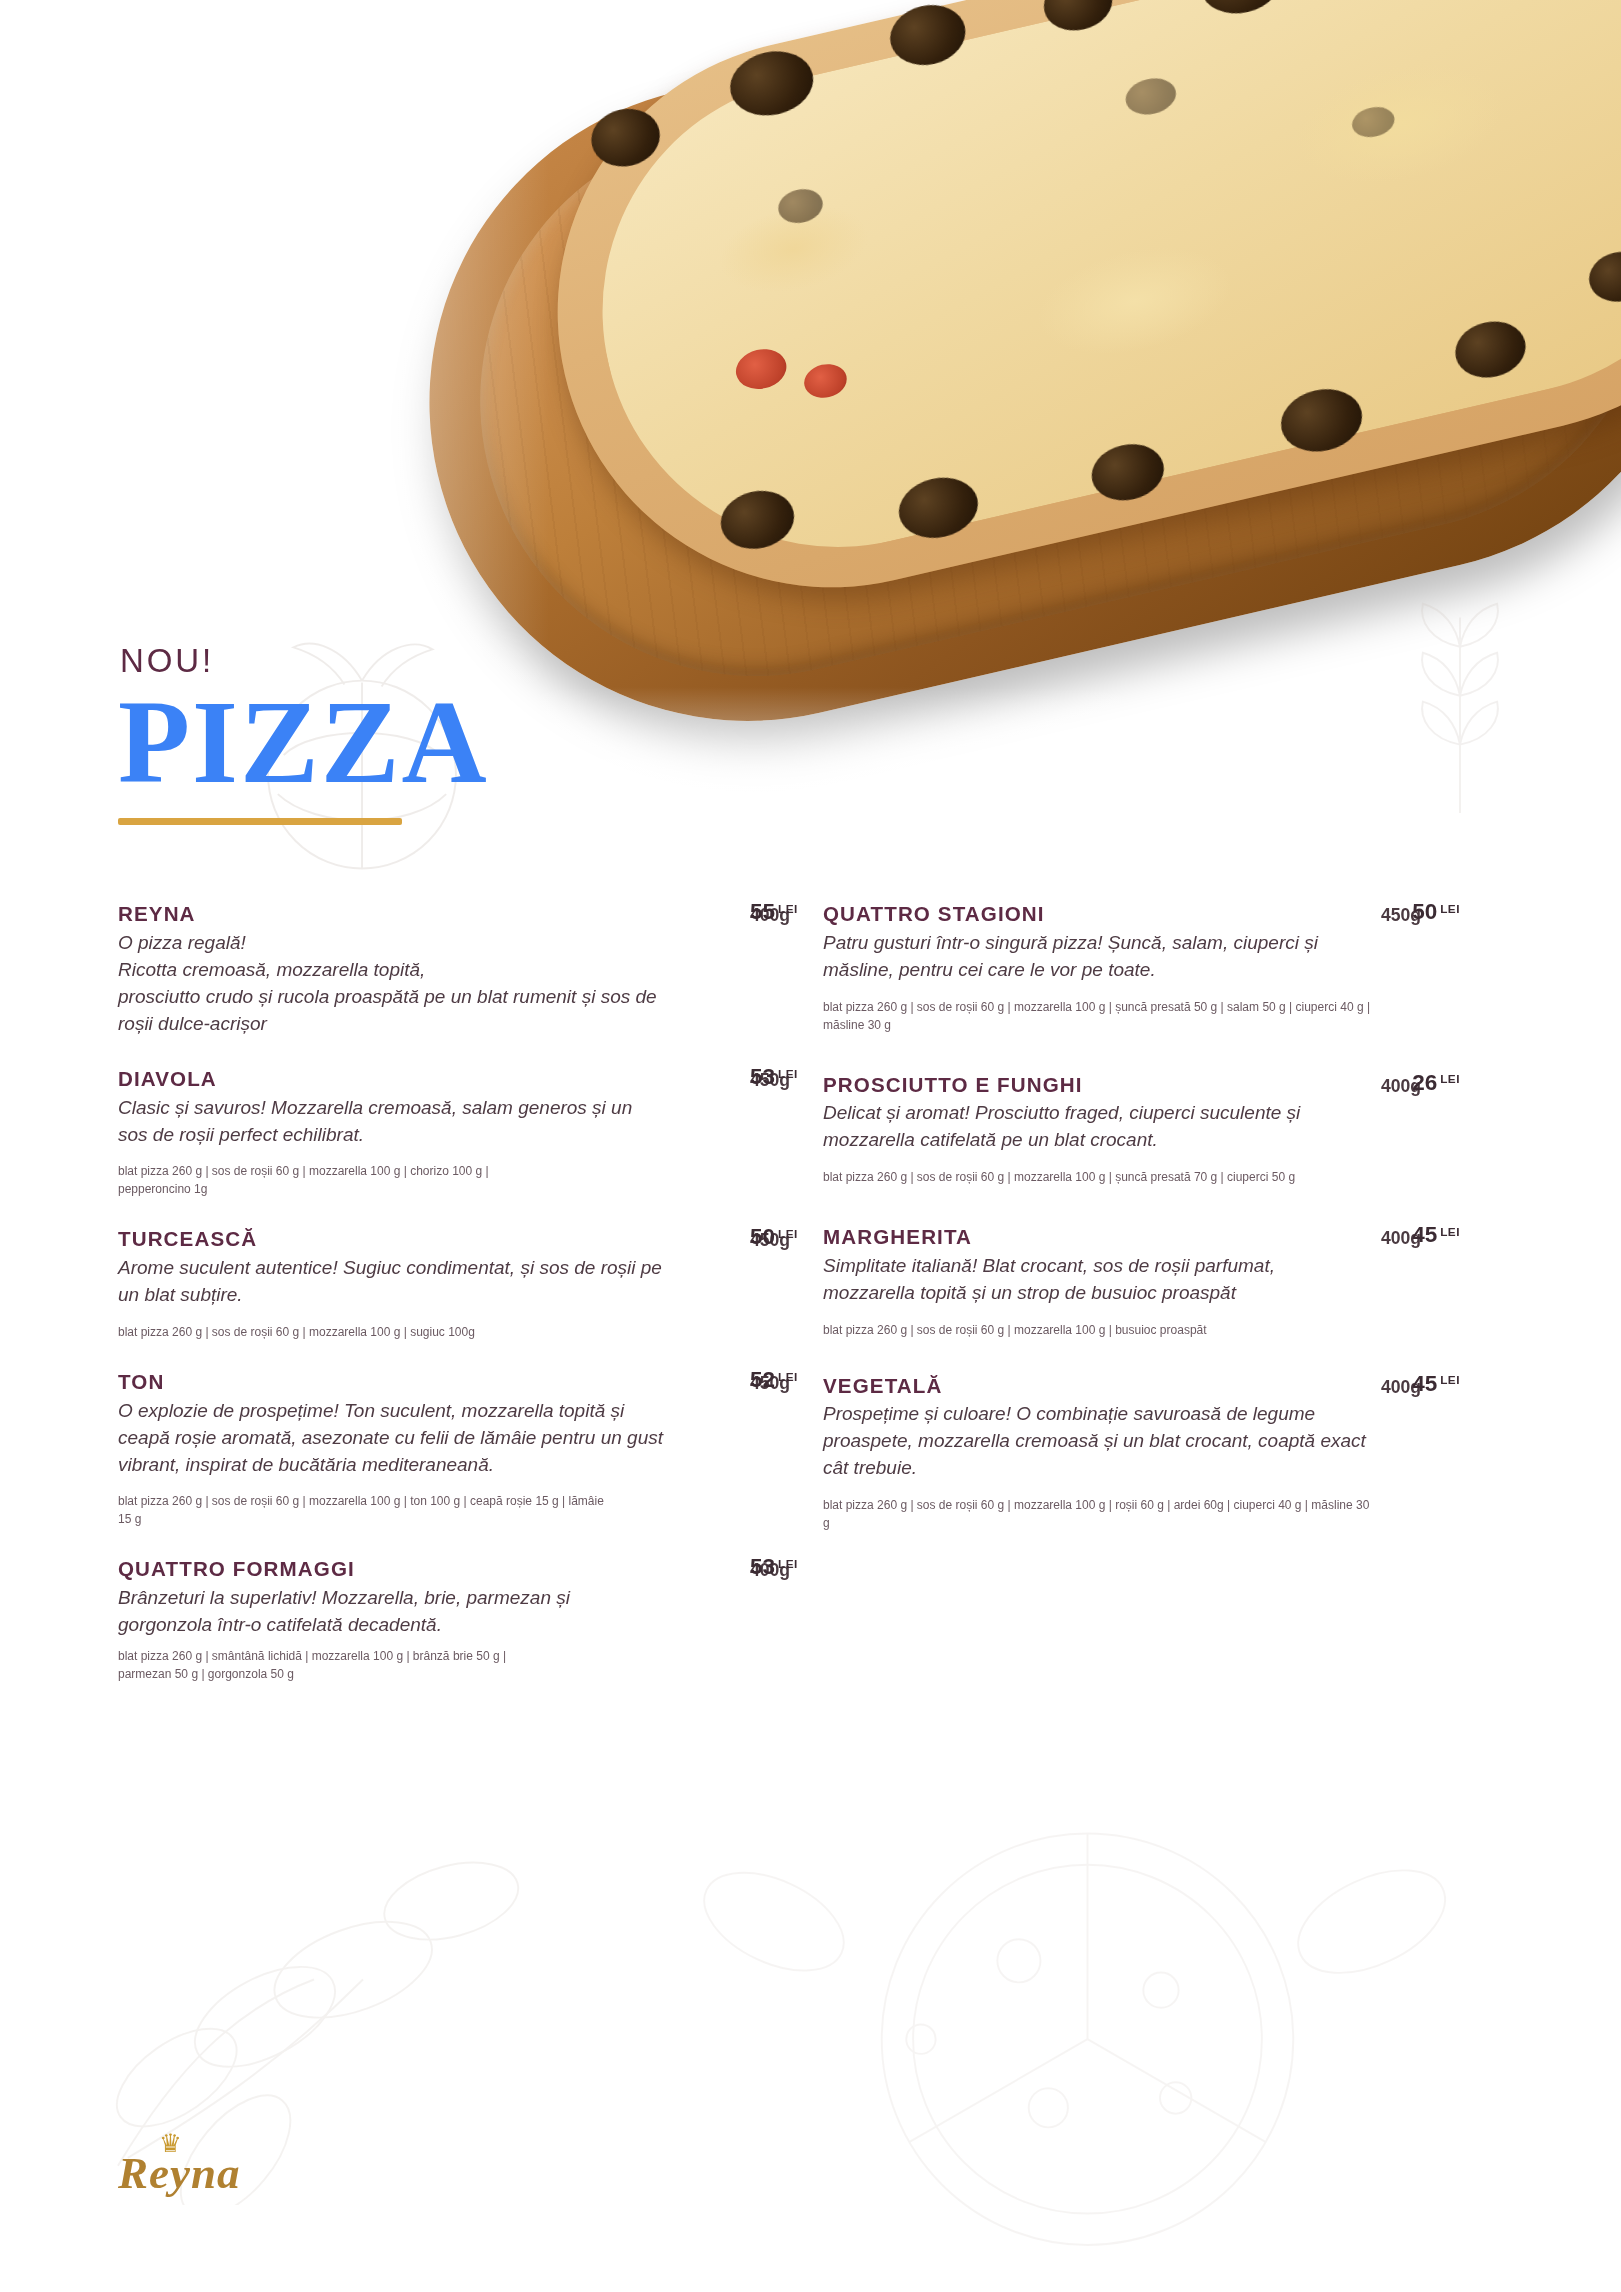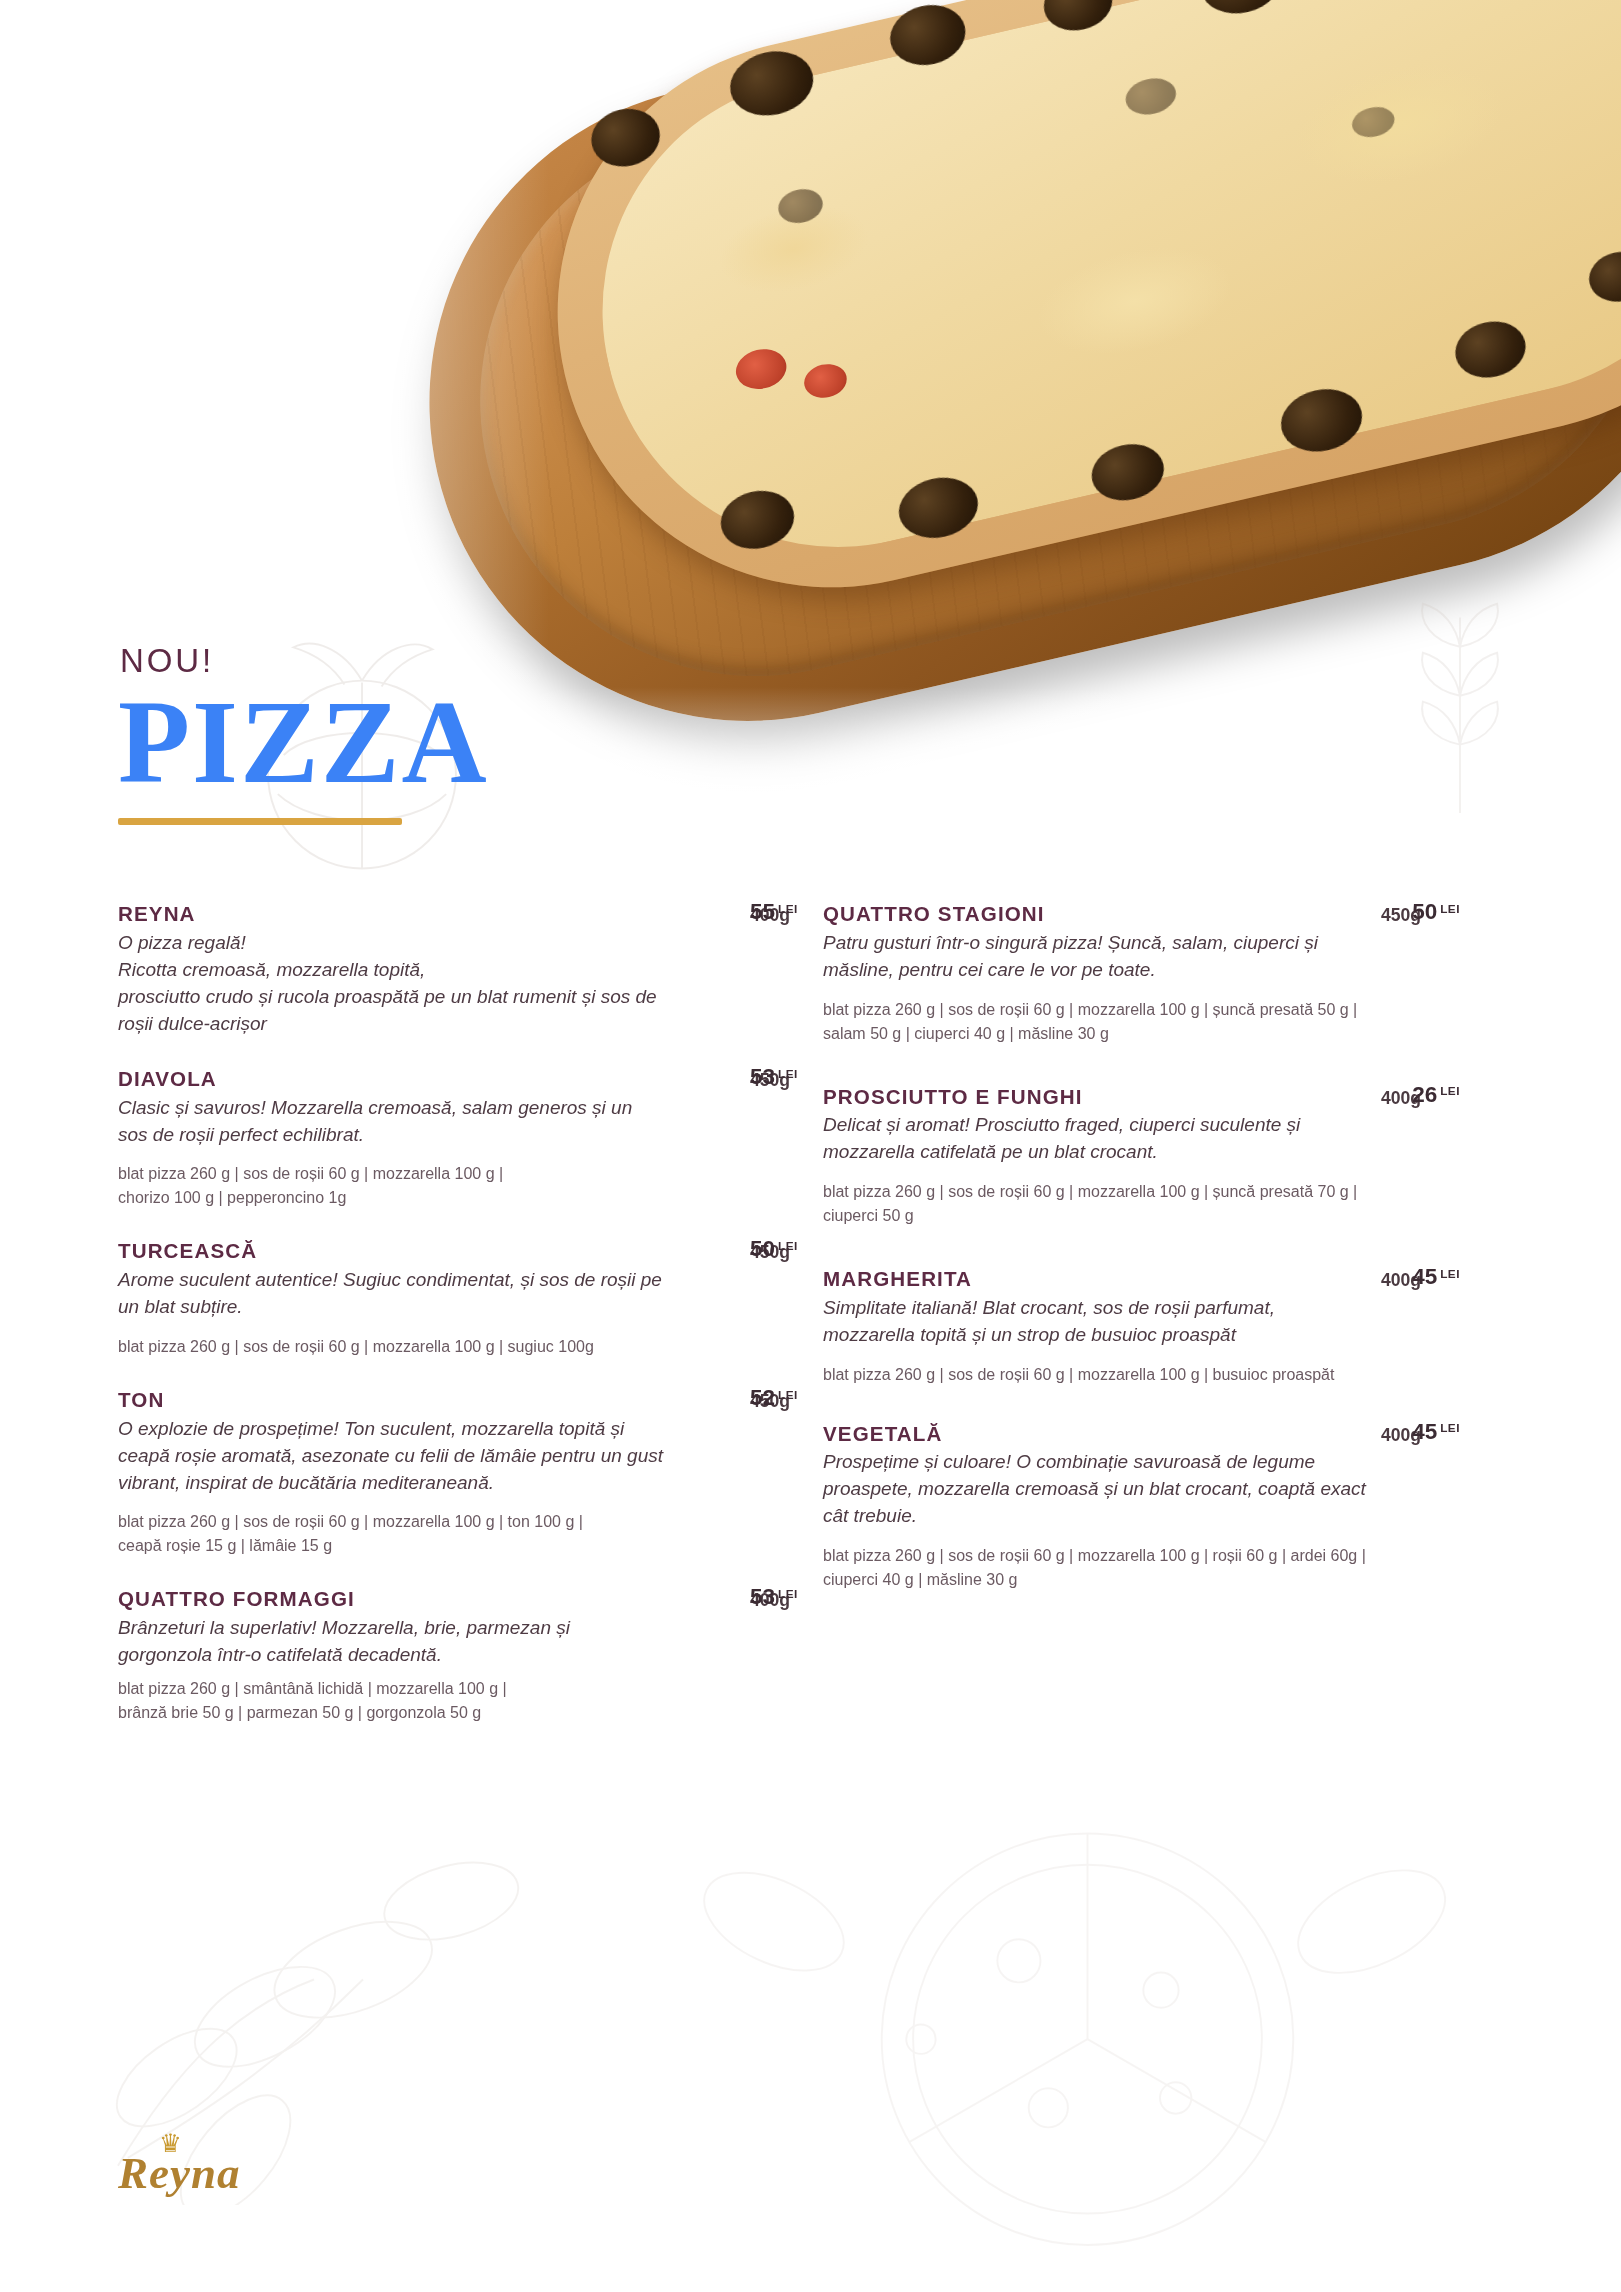--- a/index.html
+++ b/index.html
@@ -208,21 +208,21 @@
   }
   .desc {
     font-size: 19px;
     font-style: italic;
     line-height: 1.42;
     color: #4e3b44;
     margin-top: 3.9px;
     max-width: 549px;
   }
   .ingr {
-    font-size: 16px;
+    font-size: 12px;
     line-height: 1.5;
     color: #6b5a62;
     margin-top: 13.7px;
     max-width: 549px;
   }
 
   
   .col-right .price-wrap { right: 39px; }
   .col-right .gram { margin-right: 78px; }
 

